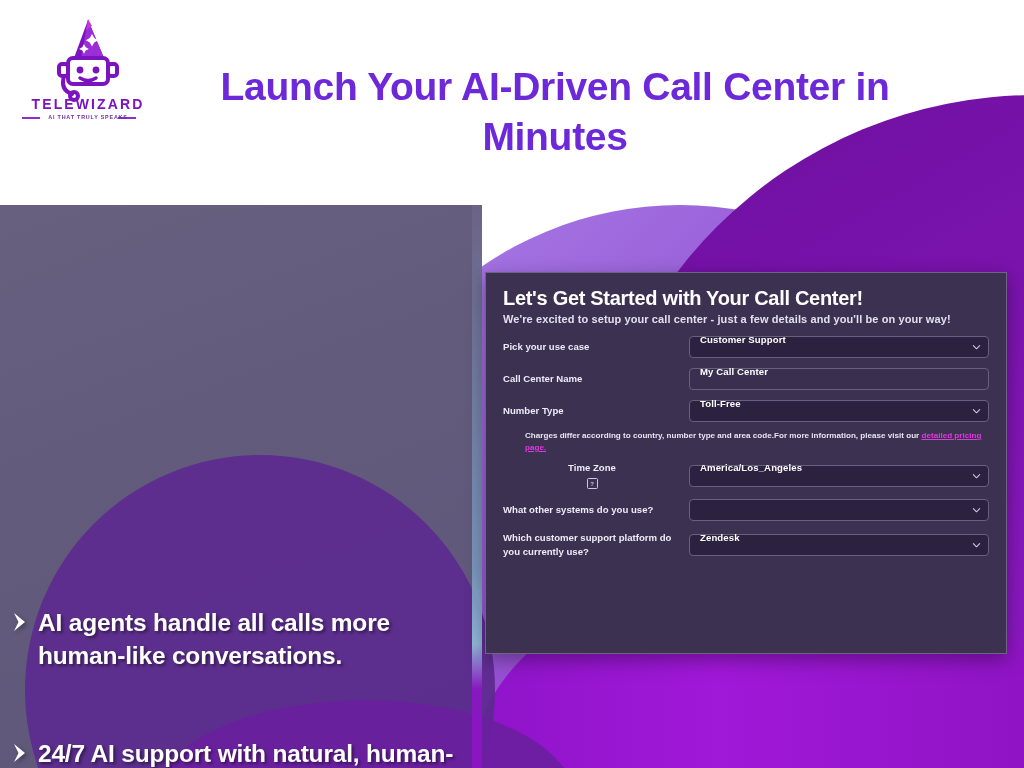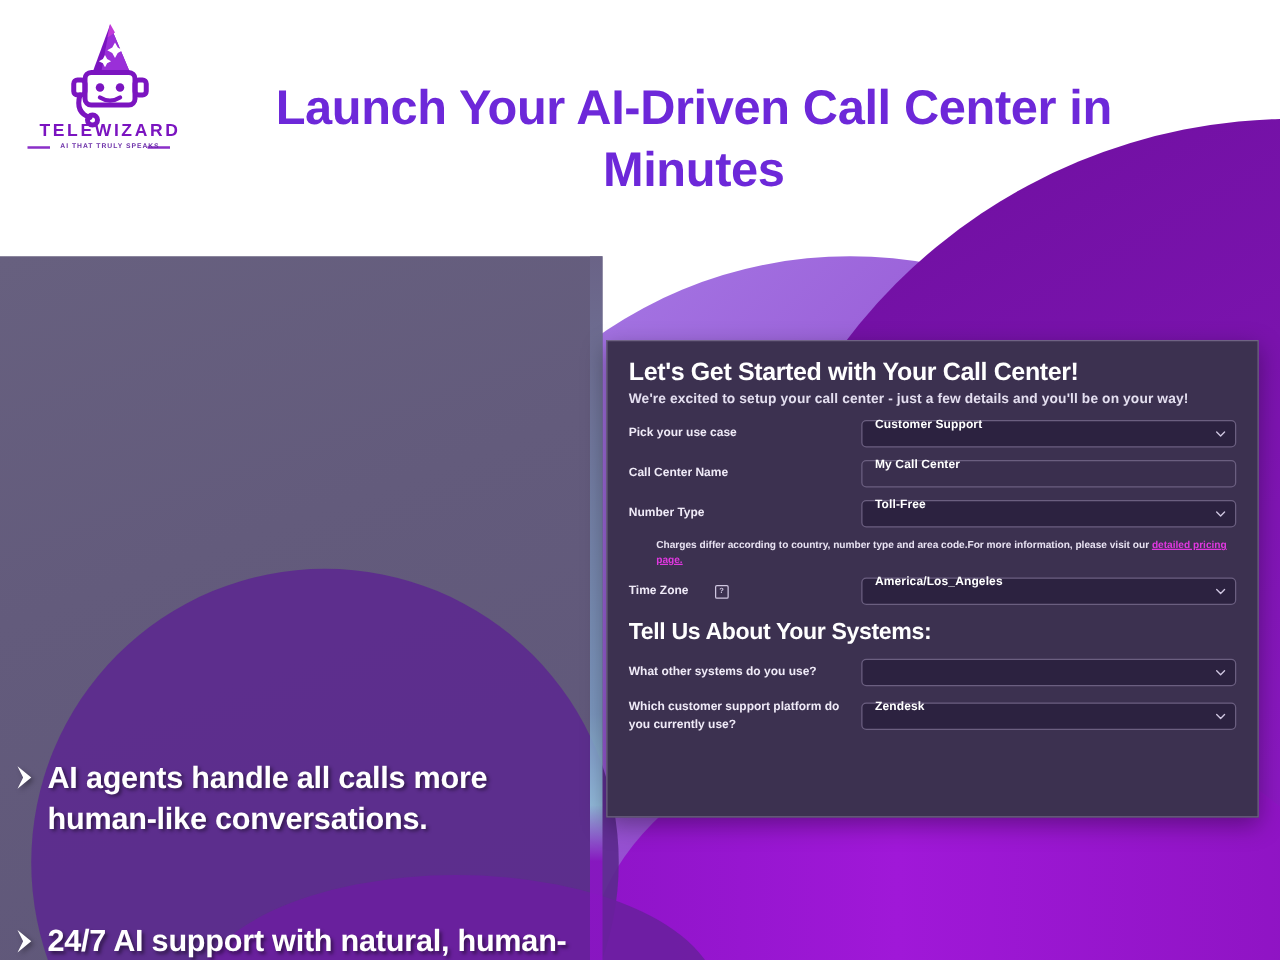--- a/index.html
+++ b/index.html
@@ -137,21 +137,21 @@
   .sel.txtfield{background:#3a2f4e;}
   .chev-down{
     position:absolute;right:8px;top:50%;transform:translateY(-50%);
     width:9px;height:9px;pointer-events:none;
   }
   .note{
     margin:-2px 0 9px 22px;color:#e8e2f2;font-size:8.1px;line-height:1.45;font-weight:700;
     max-width:460px;
   }
   .note a{color:#e038e0;text-decoration:underline;}
-  .tz-label{display:flex;align-items:center;gap:21px;}
+  .tz-label{display:flex;align-items:center;gap:3px;flex-direction:column;}
   .info-ico{
     width:9px;height:9px;border:1px solid #cfc6e0;border-radius:1.5px;
     display:inline-flex;align-items:center;justify-content:center;
     font-size:6px;color:#cfc6e0;font-weight:bold;line-height:1;
   }
   .card-title2{
     color:#ffffff;font-size:18.5px;font-weight:bold;margin:10px 0 11px 0;letter-spacing:-.3px;
   }
   .frow.tall .flabel{line-height:1.45;}
 </style>
@@ -270,21 +270,20 @@
         <div class="fctl">
           <div class="sel">
             <span>America/Los_Angeles</span>
           </div>
           <svg class="chev-down" viewBox="0 0 10 10">
               <path d="M1.5 3.5 L5 7 L8.5 3.5" fill="none" stroke="#cfc6e0" stroke-width="1.2" stroke-linecap="round" stroke-linejoin="round"></path>
             </svg>
         </div>
       </div>
 
-      <div class="card-title2">Tell Us About Your Systems:</div>
 
       <div class="frow">
         <div class="flabel">What other systems do you use?</div>
         <div class="fctl">
           <div class="sel">
             <span></span>
           </div>
           <svg class="chev-down" viewBox="0 0 10 10">
               <path d="M1.5 3.5 L5 7 L8.5 3.5" fill="none" stroke="#cfc6e0" stroke-width="1.2" stroke-linecap="round" stroke-linejoin="round"></path>
             </svg>

